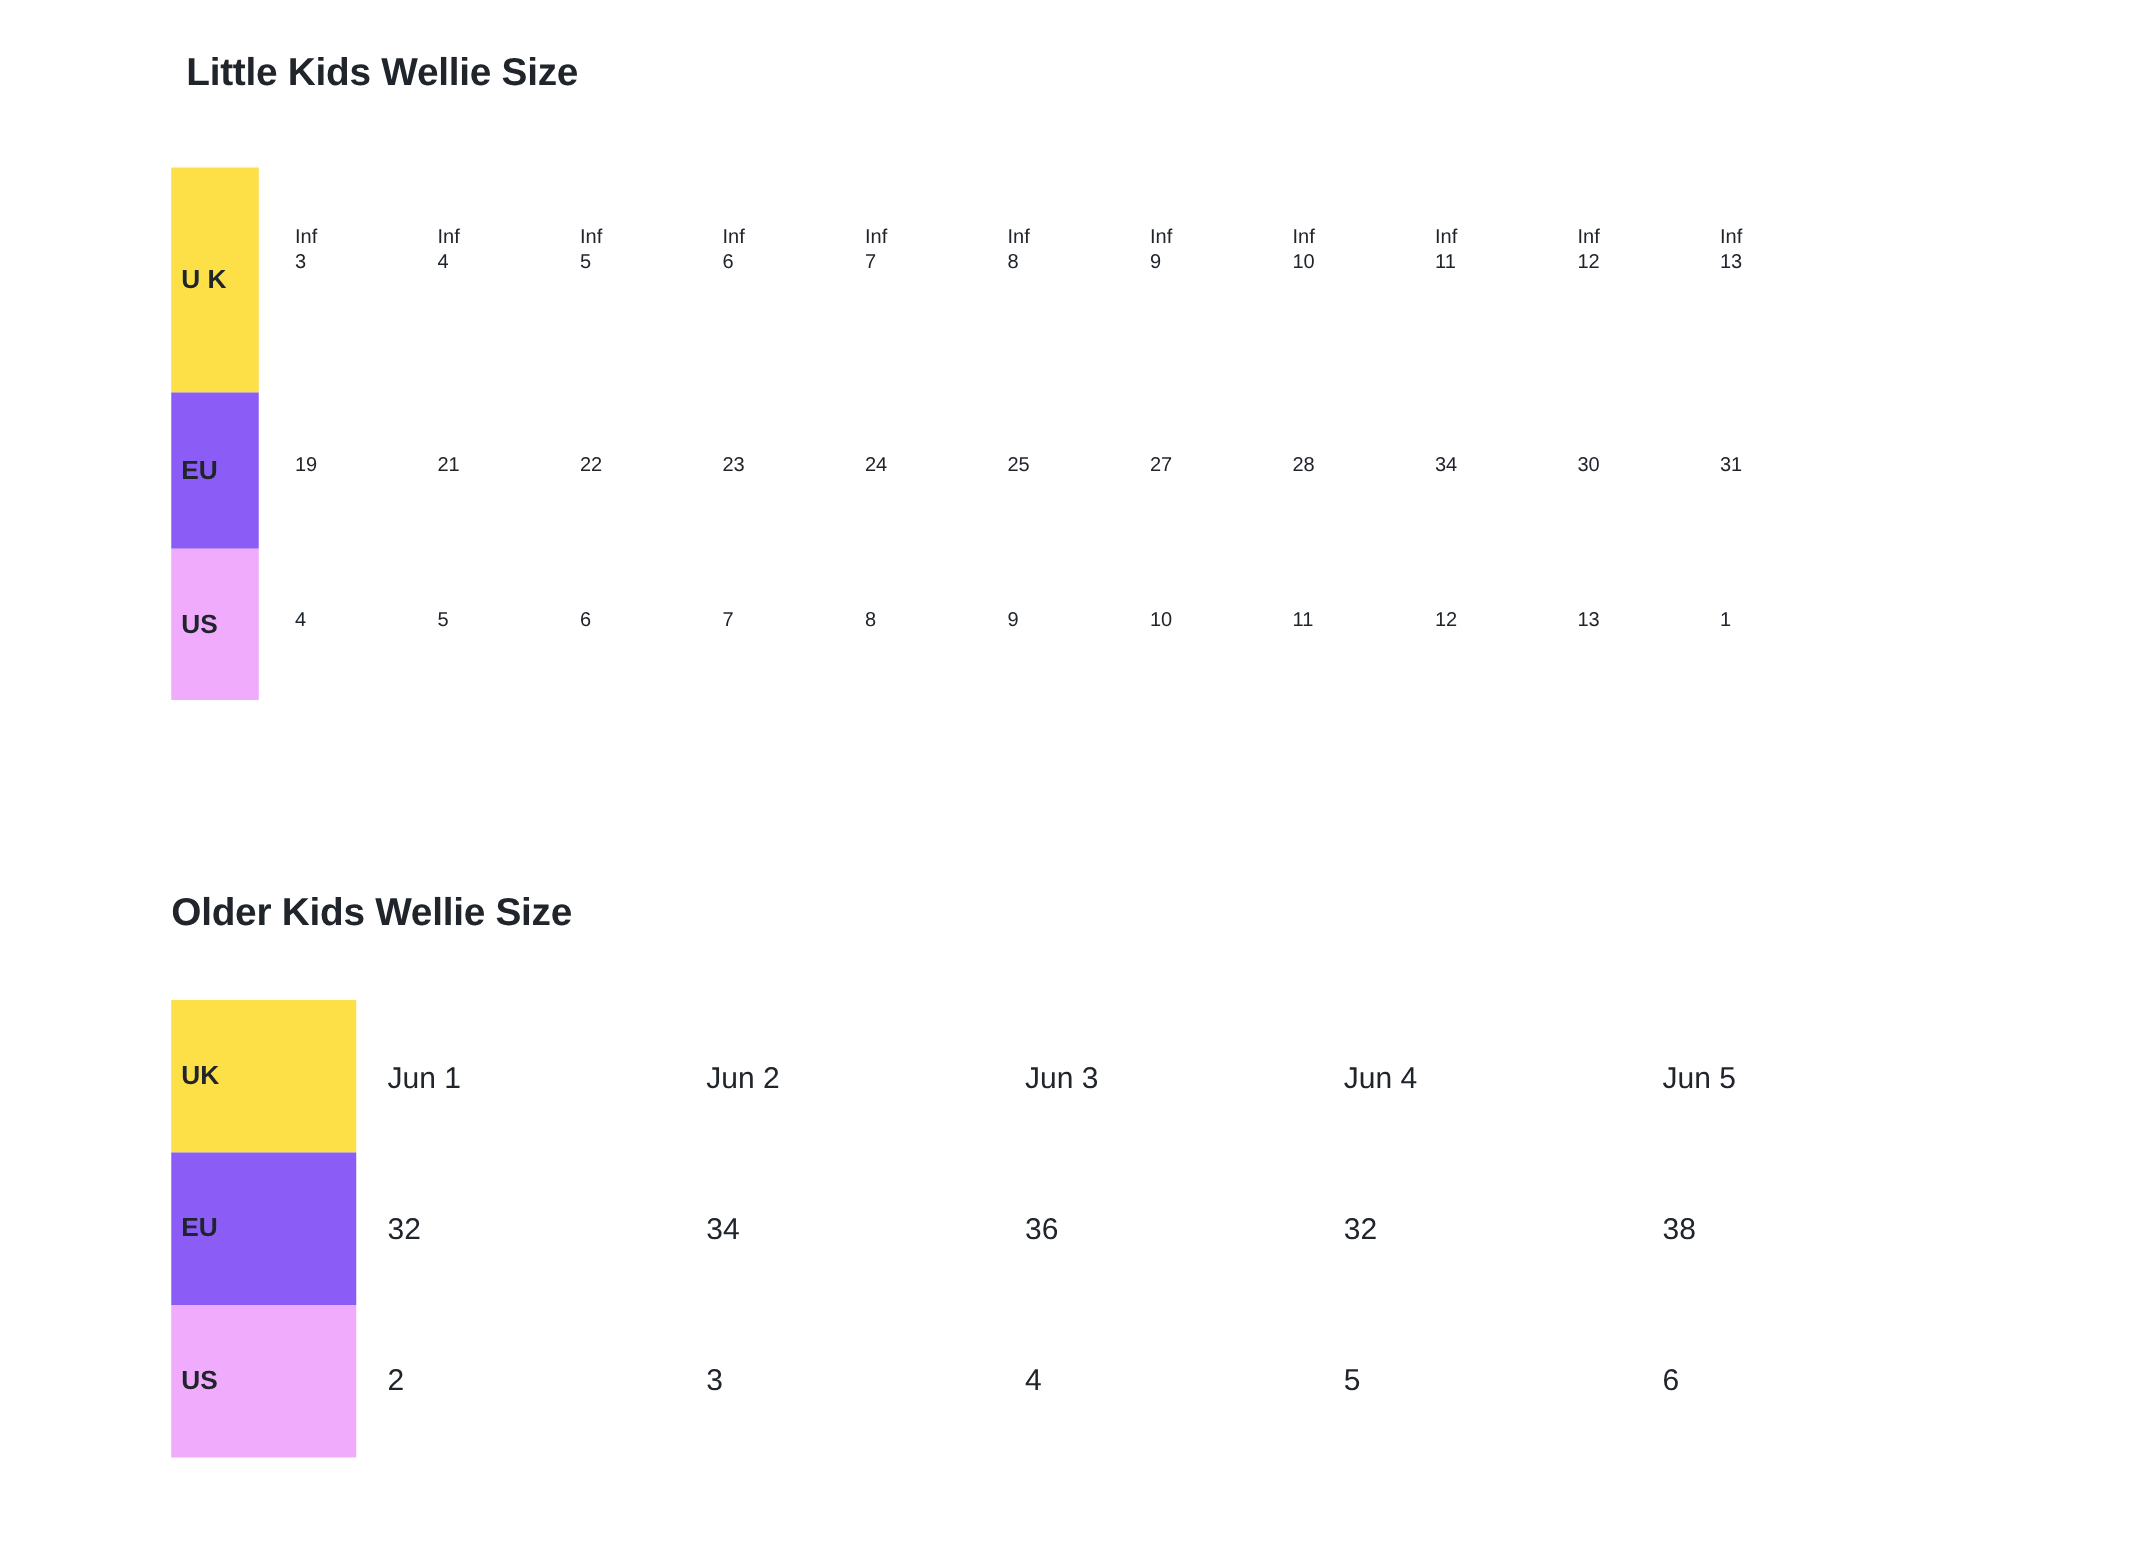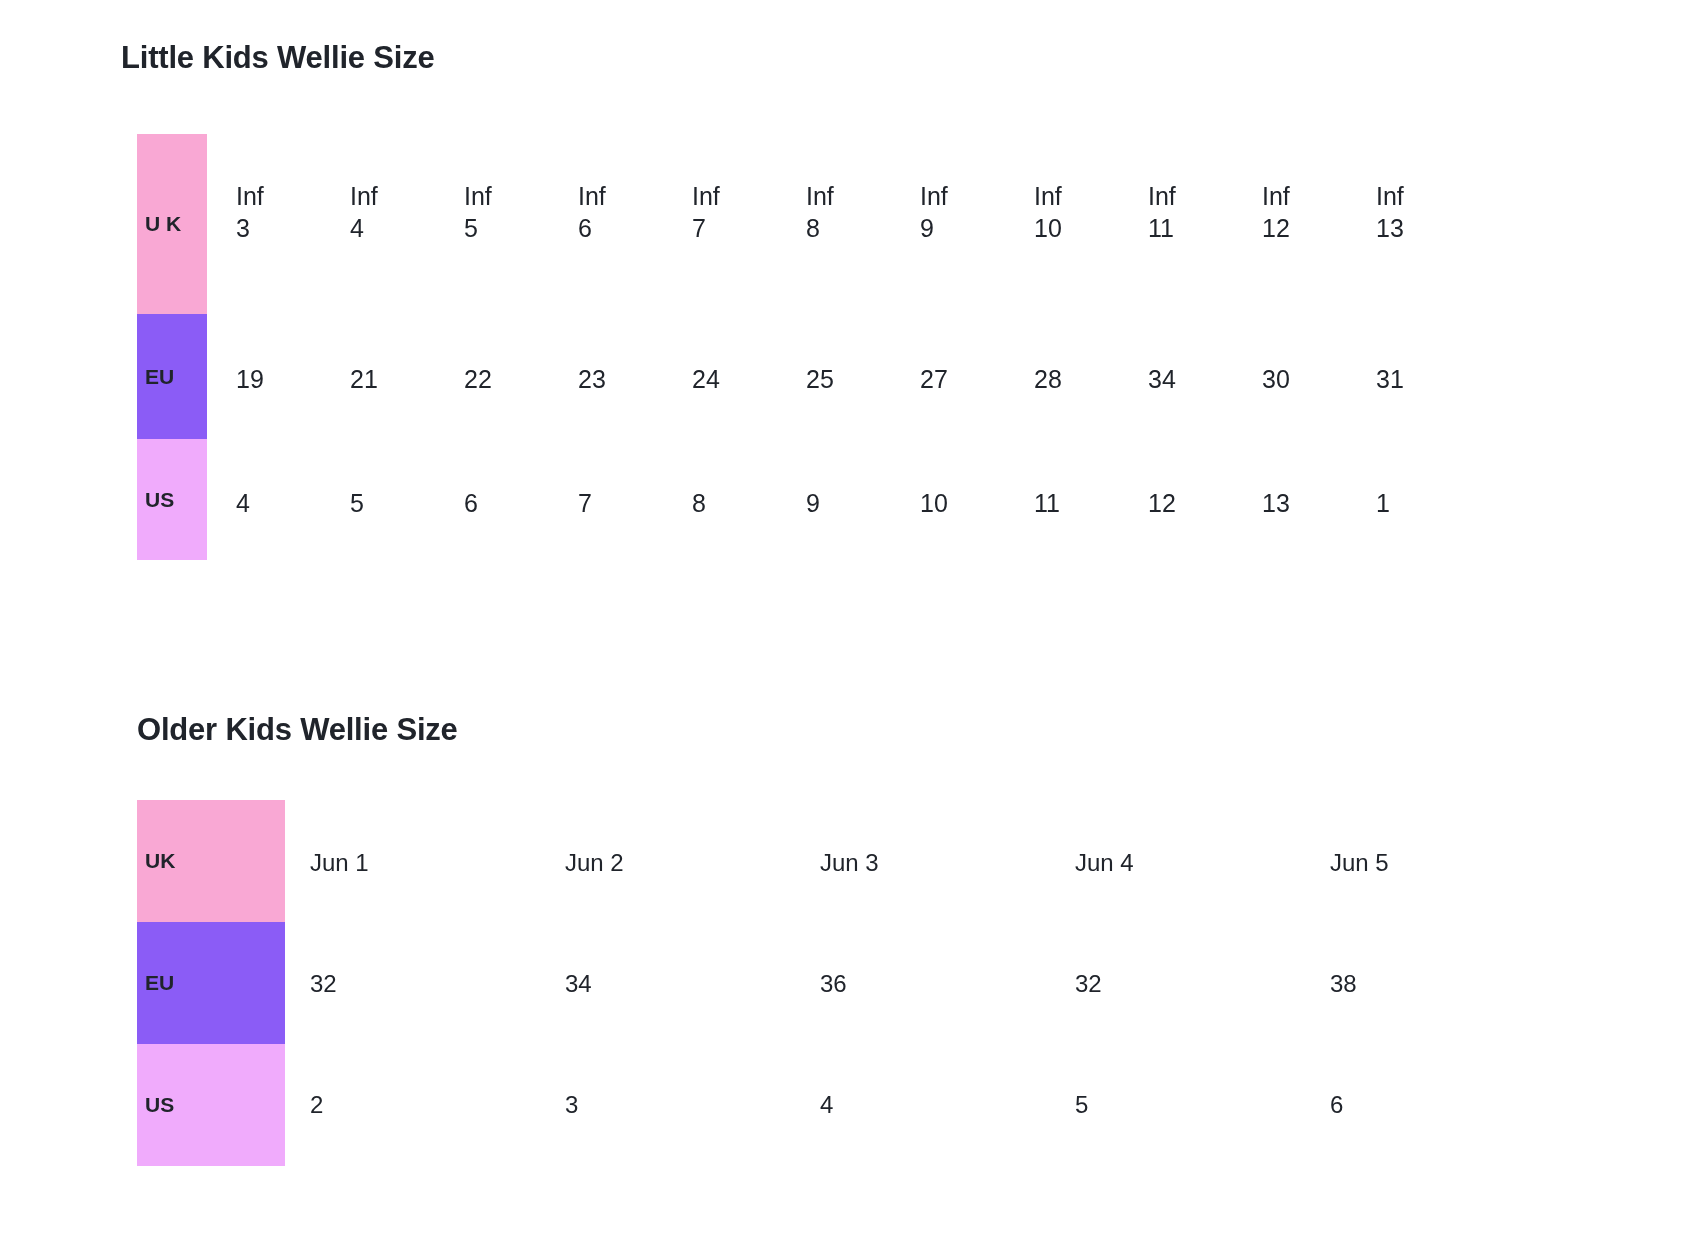--- a/index.html
+++ b/index.html
@@ -24,41 +24,41 @@
 
   
   .section-title {
     position: absolute;
     font-size: 31px;
     font-weight: bold;
     color: #20242b;
     letter-spacing: -0.2px;
     white-space: nowrap;
   }
-  #title-little { left: 121px; top: 40px; }
+  #title-little { left: 149px; top: 40px; }
   #title-older  { left: 137px; top: 712px; }
 
   
   .label-col {
     position: absolute;
     width: 70px;
   }
   .label-cell {
     position: relative;
     width: 70px;
     box-sizing: border-box;
     display: flex;
     align-items: center;
     padding-left: 8px;
     font-weight: bold;
     font-size: 21px;
     color: #20242b;
     line-height: 1.12;
   }
-  .c-teal   { background: #f9a8d4; }
+  .c-teal   { background: #fde047; }
   .c-yellow { background: #8b5cf6; }
   .c-blue   { background: #f0abfc; }
 
   
   #little-labels { left: 137px; top: 134px; }
   #little-labels .label-cell.r1 { height: 180px; }
   #little-labels .label-cell.r2 { height: 125px; }
   #little-labels .label-cell.r3 { height: 121px; }
   #little-labels .label-cell.r1 .stack { display: block; }
 
@@ -70,21 +70,21 @@
   #older-labels .label-cell.r2 { height: 122px; }
   #older-labels .label-cell.r3 { height: 122px; }
 
   
   .val-row {
     position: absolute;
     display: flex;
     align-items: flex-start;
   }
   .val {
-    font-size: 25px;
+    font-size: 16px;
     color: #20242b;
     line-height: 1.28;
     flex: 0 0 auto;
   }
   .val .sub { display: block; }
 
   
   #little-row-uk { left: 236px; top: 180px; }
   #little-row-eu { left: 236px; top: 363px; }
   #little-row-us { left: 236px; top: 487px; }

